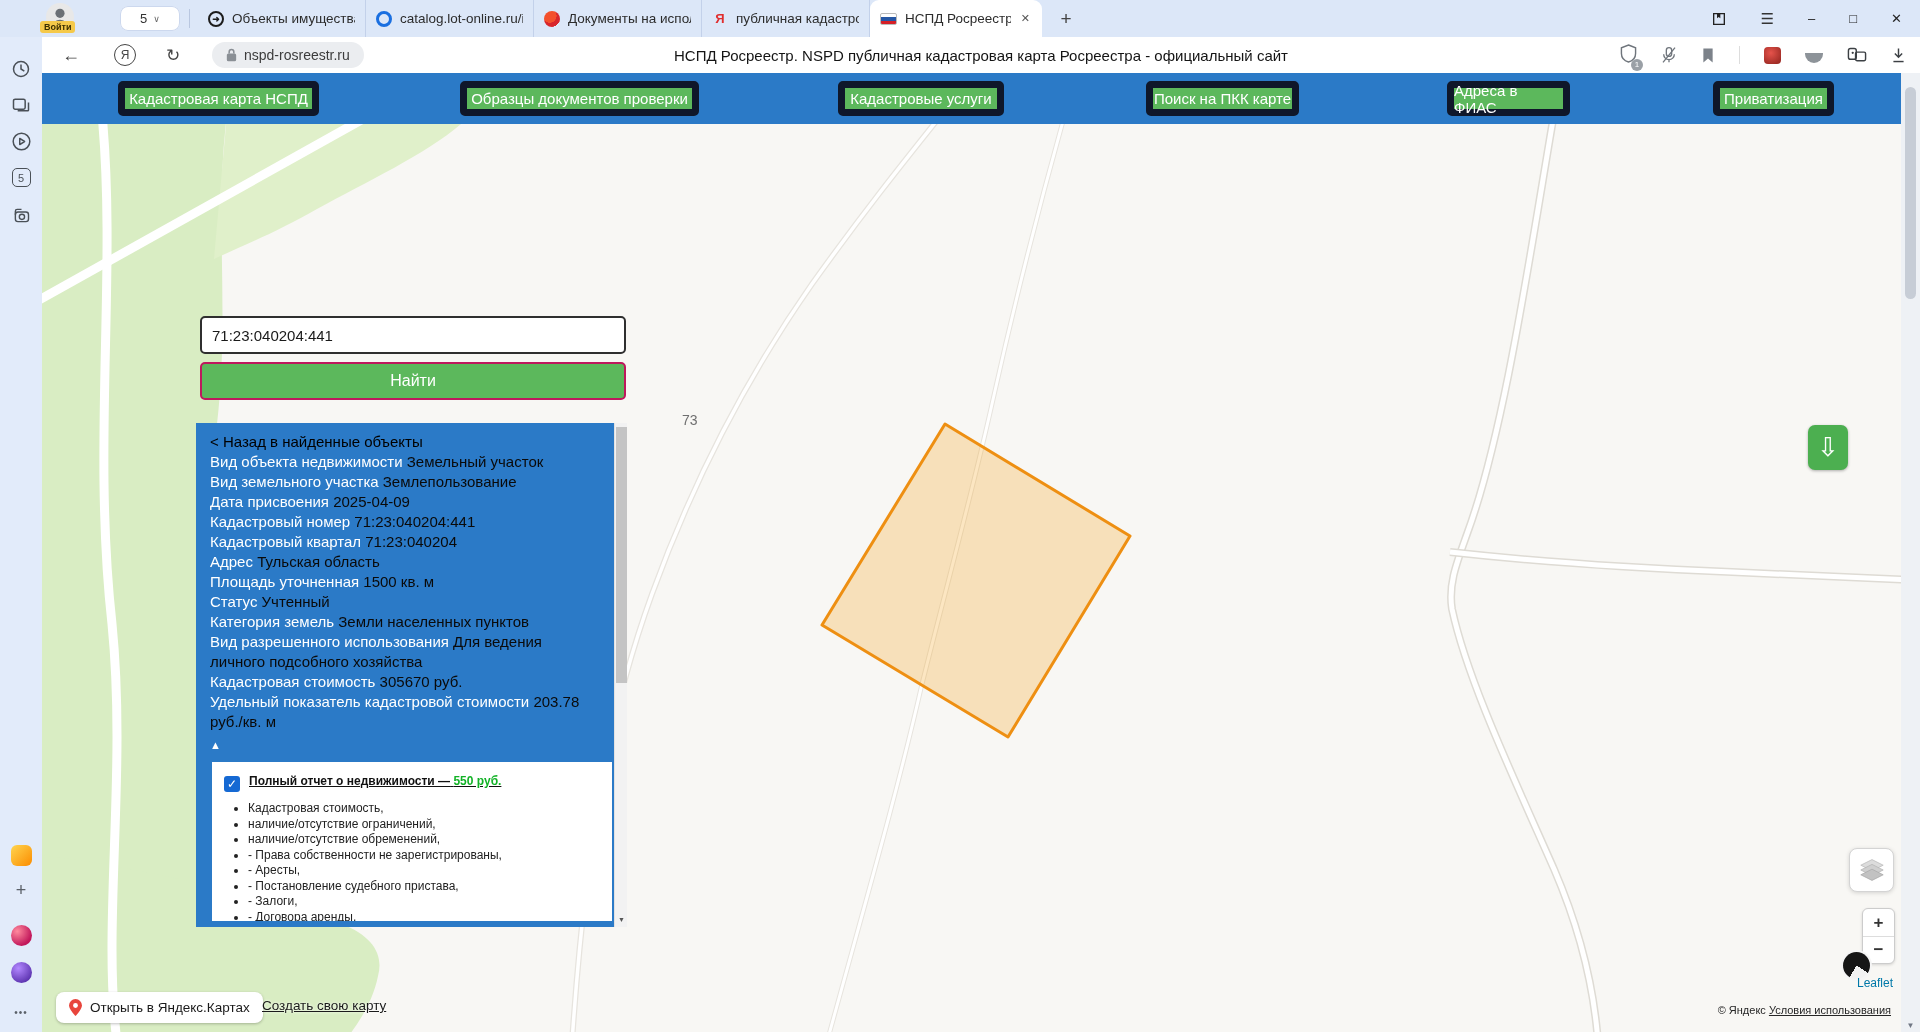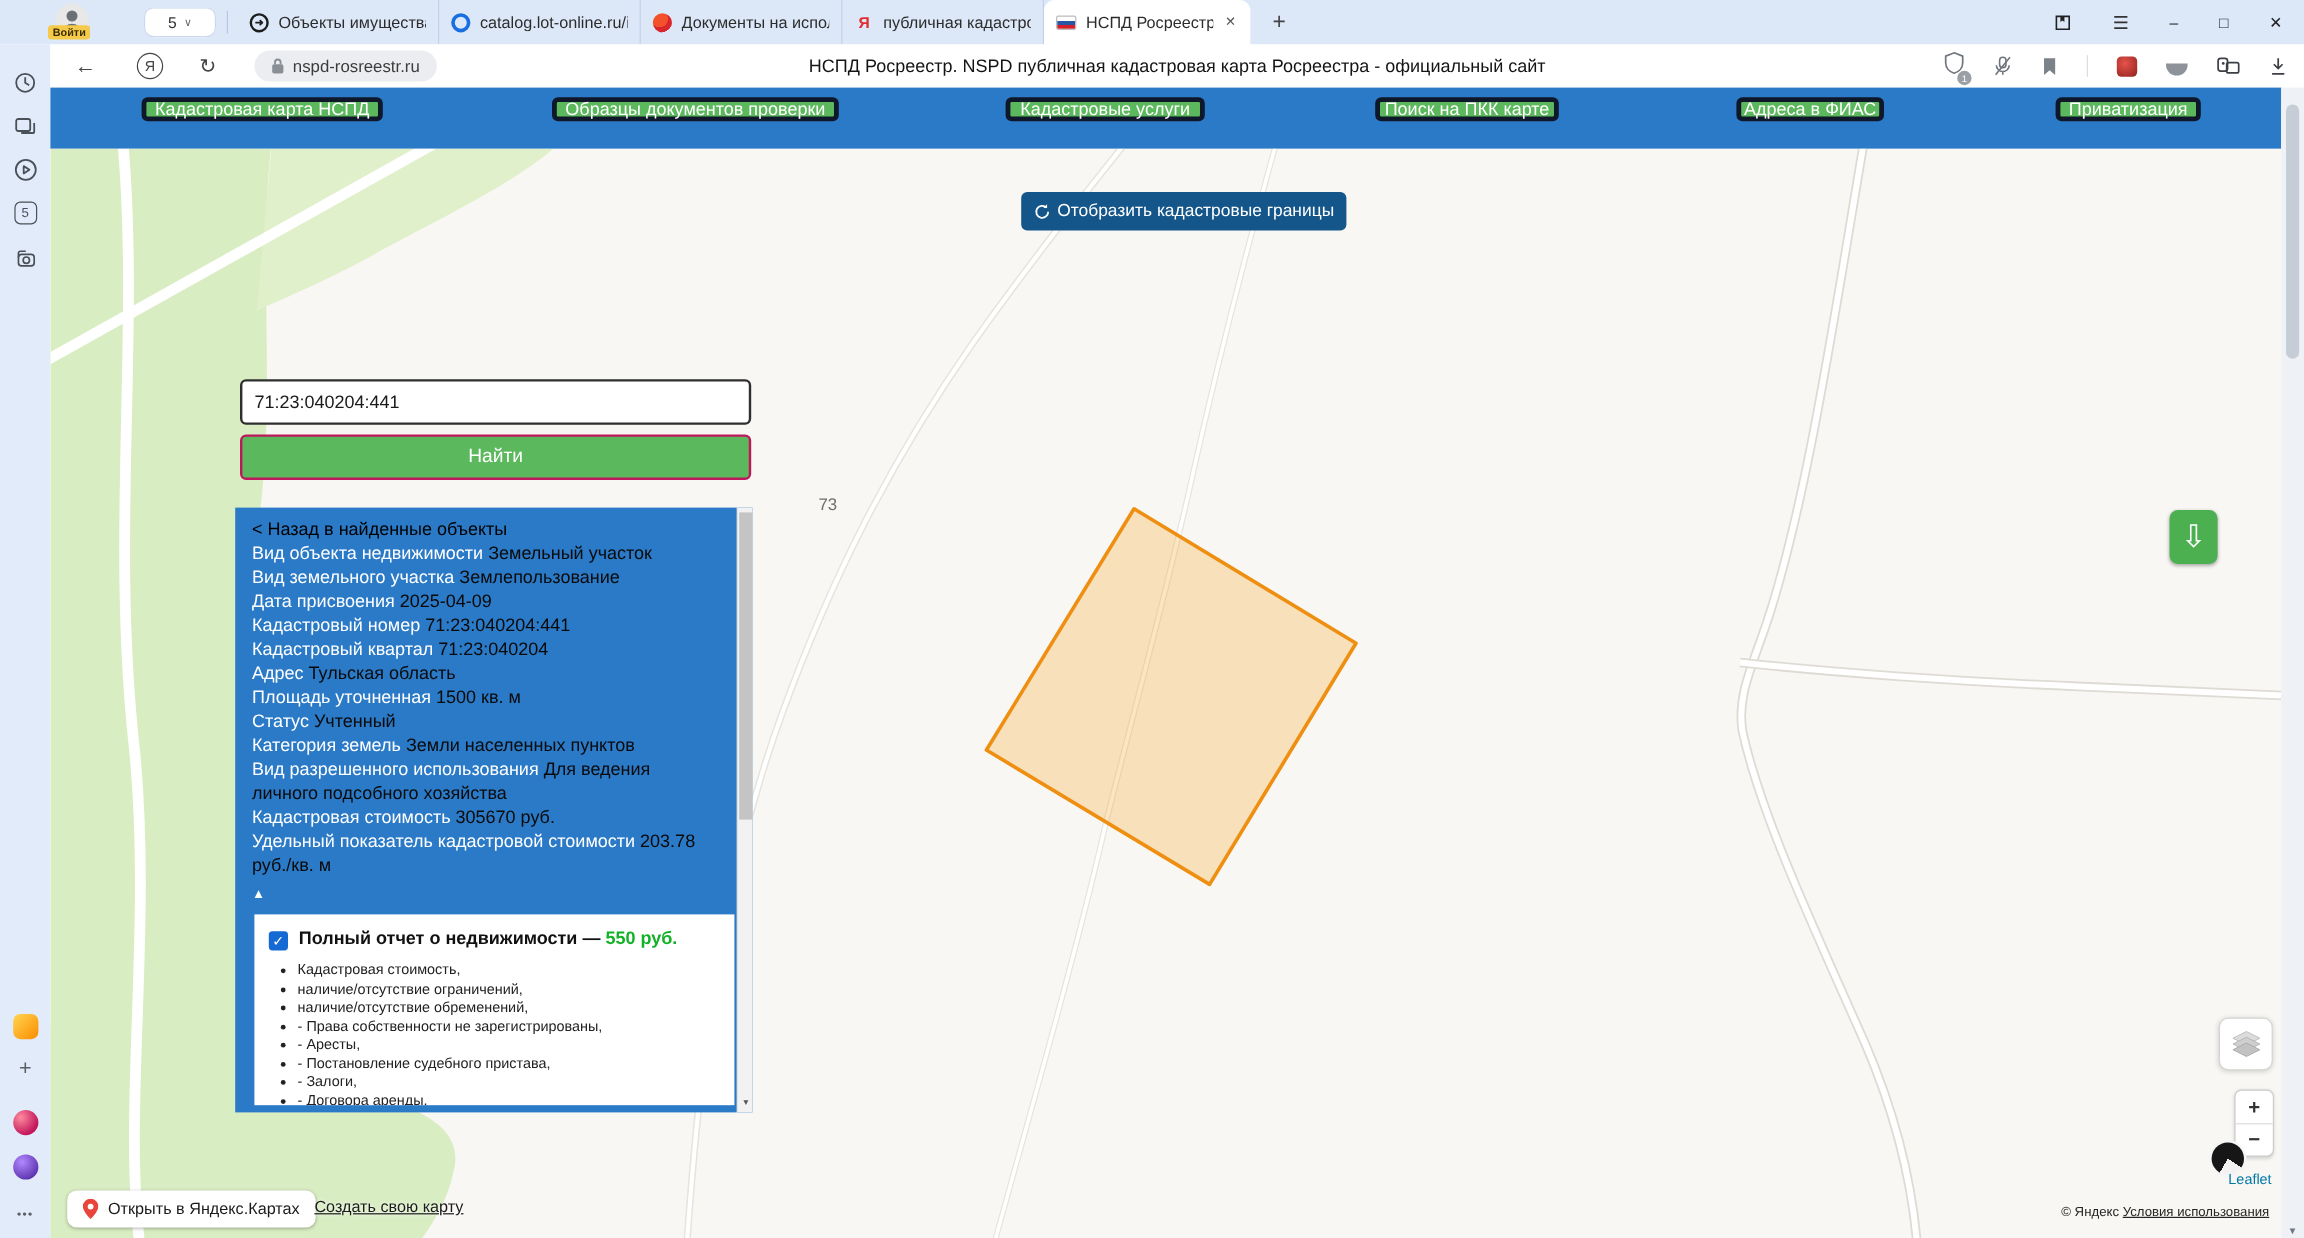--- a/index.html
+++ b/index.html
@@ -69,21 +69,21 @@
   .shield-wrap { position:relative; }
   .shield-badge { position:absolute; right:-6px; bottom:-4px; width:12px; height:12px; border-radius:50%;
                   background:#9aa0a6; color:#fff; font-size:8px; display:flex; align-items:center;
                   justify-content:center; }
   .ext-red { width:17px; height:17px; border-radius:4px;
              background:radial-gradient(circle at 40% 35%, #e5534b, #a02c26 80%); }
   .pocket { width:18px; height:10px; background:#8d9399; border-radius:0 0 10px 10px; margin-top:6px; }
 
   
   .navbar { position:absolute; left:42px; top:73px; width:1859px; height:51px; background:#2b7ac7; }
-  .nav-btn { position:absolute; top:8px; height:20px; background:#5cb85c; border:4px solid #0f172a;
+  .nav-btn { position:absolute; top:8px; height:35px; background:#5cb85c; border:7px solid #0f172a;
              border-radius:5px; color:#fff; font-size:15px; display:flex; align-items:center;
              justify-content:center; }
 
   
   .map { position:absolute; left:42px; top:124px; width:1859px; height:908px; background:#f7f6f3; overflow:hidden; }
   .map svg.bg { position:absolute; left:0; top:0; }
   .area-label { position:absolute; left:640px; top:288px; font-size:14px; color:#6f6f6f; }
   .borders-btn { position:absolute; left:809px; top:36px; height:32px; padding:0 10px; background:#14568a;
                  border-radius:5px; color:#fff; font-size:14.5px; display:flex; align-items:center; gap:5px; }
   .search-input { position:absolute; left:158px; top:192px; width:426px; height:38px; border:2px solid #2f2f2f;
@@ -97,21 +97,21 @@
   .ip-content { padding:9px 27px 0 14px; font-size:15px; line-height:20px; }
   .ip-back { color:#000000; }
   .ip-field .lbl { color:#ffffff; }
   .ip-field .val { color:#0a0a0a; }
   .ip-collapse { font-size:11px; color:#fff; margin-top:3px; }
   .report { position:absolute; left:16px; top:339px; width:400px; height:159px; background:#fff;
             color:#111; overflow:hidden; padding:12px 12px 0 12px; }
   .rep-head { display:flex; gap:9px; align-items:flex-start; }
   .cbx { width:16px; height:16px; border-radius:3px; background:#1569d3; color:#fff; font-size:12px;
          display:flex; align-items:center; justify-content:center; flex:0 0 16px; margin-top:2px; }
-  .rep-title { font-size:15px; font-weight:bold; color:#111; }
+  .rep-title { font-size:12px; font-weight:bold; color:#111;text-decoration:underline; }
   .rep-price { color:#12b226; }
   .report ul { margin:9px 0 0 0; padding-left:24px; }
   .report li { font-size:12px; line-height:15.5px; color:#222; }
   .ip-scroll { position:absolute; right:0; top:0; width:13px; height:504px; background:#f2f2f2;
                border-left:1px solid #e2e2e2; }
   .ip-thumb { position:absolute; left:1px; top:4px; width:11px; height:256px; background:#c4c4c4; }
   .ip-down { position:absolute; left:0; bottom:0; width:13px; height:15px; display:flex; align-items:center;
              justify-content:center; font-size:7px; color:#555; }
 
   .dl-btn { position:absolute; left:1766px; top:301px; width:40px; height:45px; background:#4caf50;
@@ -311,27 +311,20 @@
       <path d="M1512,-10 C1488,130 1462,310 1425,410 C1415,438 1406,460 1410,485 C1425,555 1470,650 1512,745 C1540,810 1552,865 1556,918" fill="none" stroke="#dedbd4" stroke-width="8"></path>
       <path d="M1512,-10 C1488,130 1462,310 1425,410 C1415,438 1406,460 1410,485 C1425,555 1470,650 1512,745 C1540,810 1552,865 1556,918" fill="none" stroke="#ffffff" stroke-width="5"></path>
       <path d="M1408,428 C1480,436 1590,444 1690,448 C1780,452 1830,454 1869,456" fill="none" stroke="#dedbd4" stroke-width="8"></path>
       <path d="M1408,428 C1480,436 1590,444 1690,448 C1780,452 1830,454 1869,456" fill="none" stroke="#ffffff" stroke-width="5"></path>
 
       <polygon points="903,300 1088,412 966,613 780,501" fill="#f5a623" fill-opacity="0.28" stroke="#ee8f12" stroke-width="3" stroke-linejoin="round"></polygon>
     </svg>
 
     <div class="area-label">73</div>
 
-    <div class="borders-btn">
-      <svg width="15" height="15" viewBox="0 0 24 24">
-        <path d="M20 12a8 8 0 1 1-2.3-5.6" fill="none" stroke="#fff" stroke-width="2.4"></path>
-        <path d="M18.5 2v5h-5z" fill="#fff"></path>
-      </svg>
-      <span>Отобразить кадастровые границы</span>
-    </div>
 
     <input class="search-input" value="71:23:040204:441" style="">
     <button class="find-btn">Найти</button>
 
     <div class="info-panel">
       <div class="ip-content">
         <div class="ip-back">&lt; Назад в найденные объекты</div>
         <div class="ip-field"><span class="lbl">Вид объекта недвижимости</span> <span class="val">Земельный участок</span></div>
         <div class="ip-field"><span class="lbl">Вид земельного участка</span> <span class="val">Землепользование</span></div>
         <div class="ip-field"><span class="lbl">Дата присвоения</span> <span class="val">2025-04-09</span></div>

